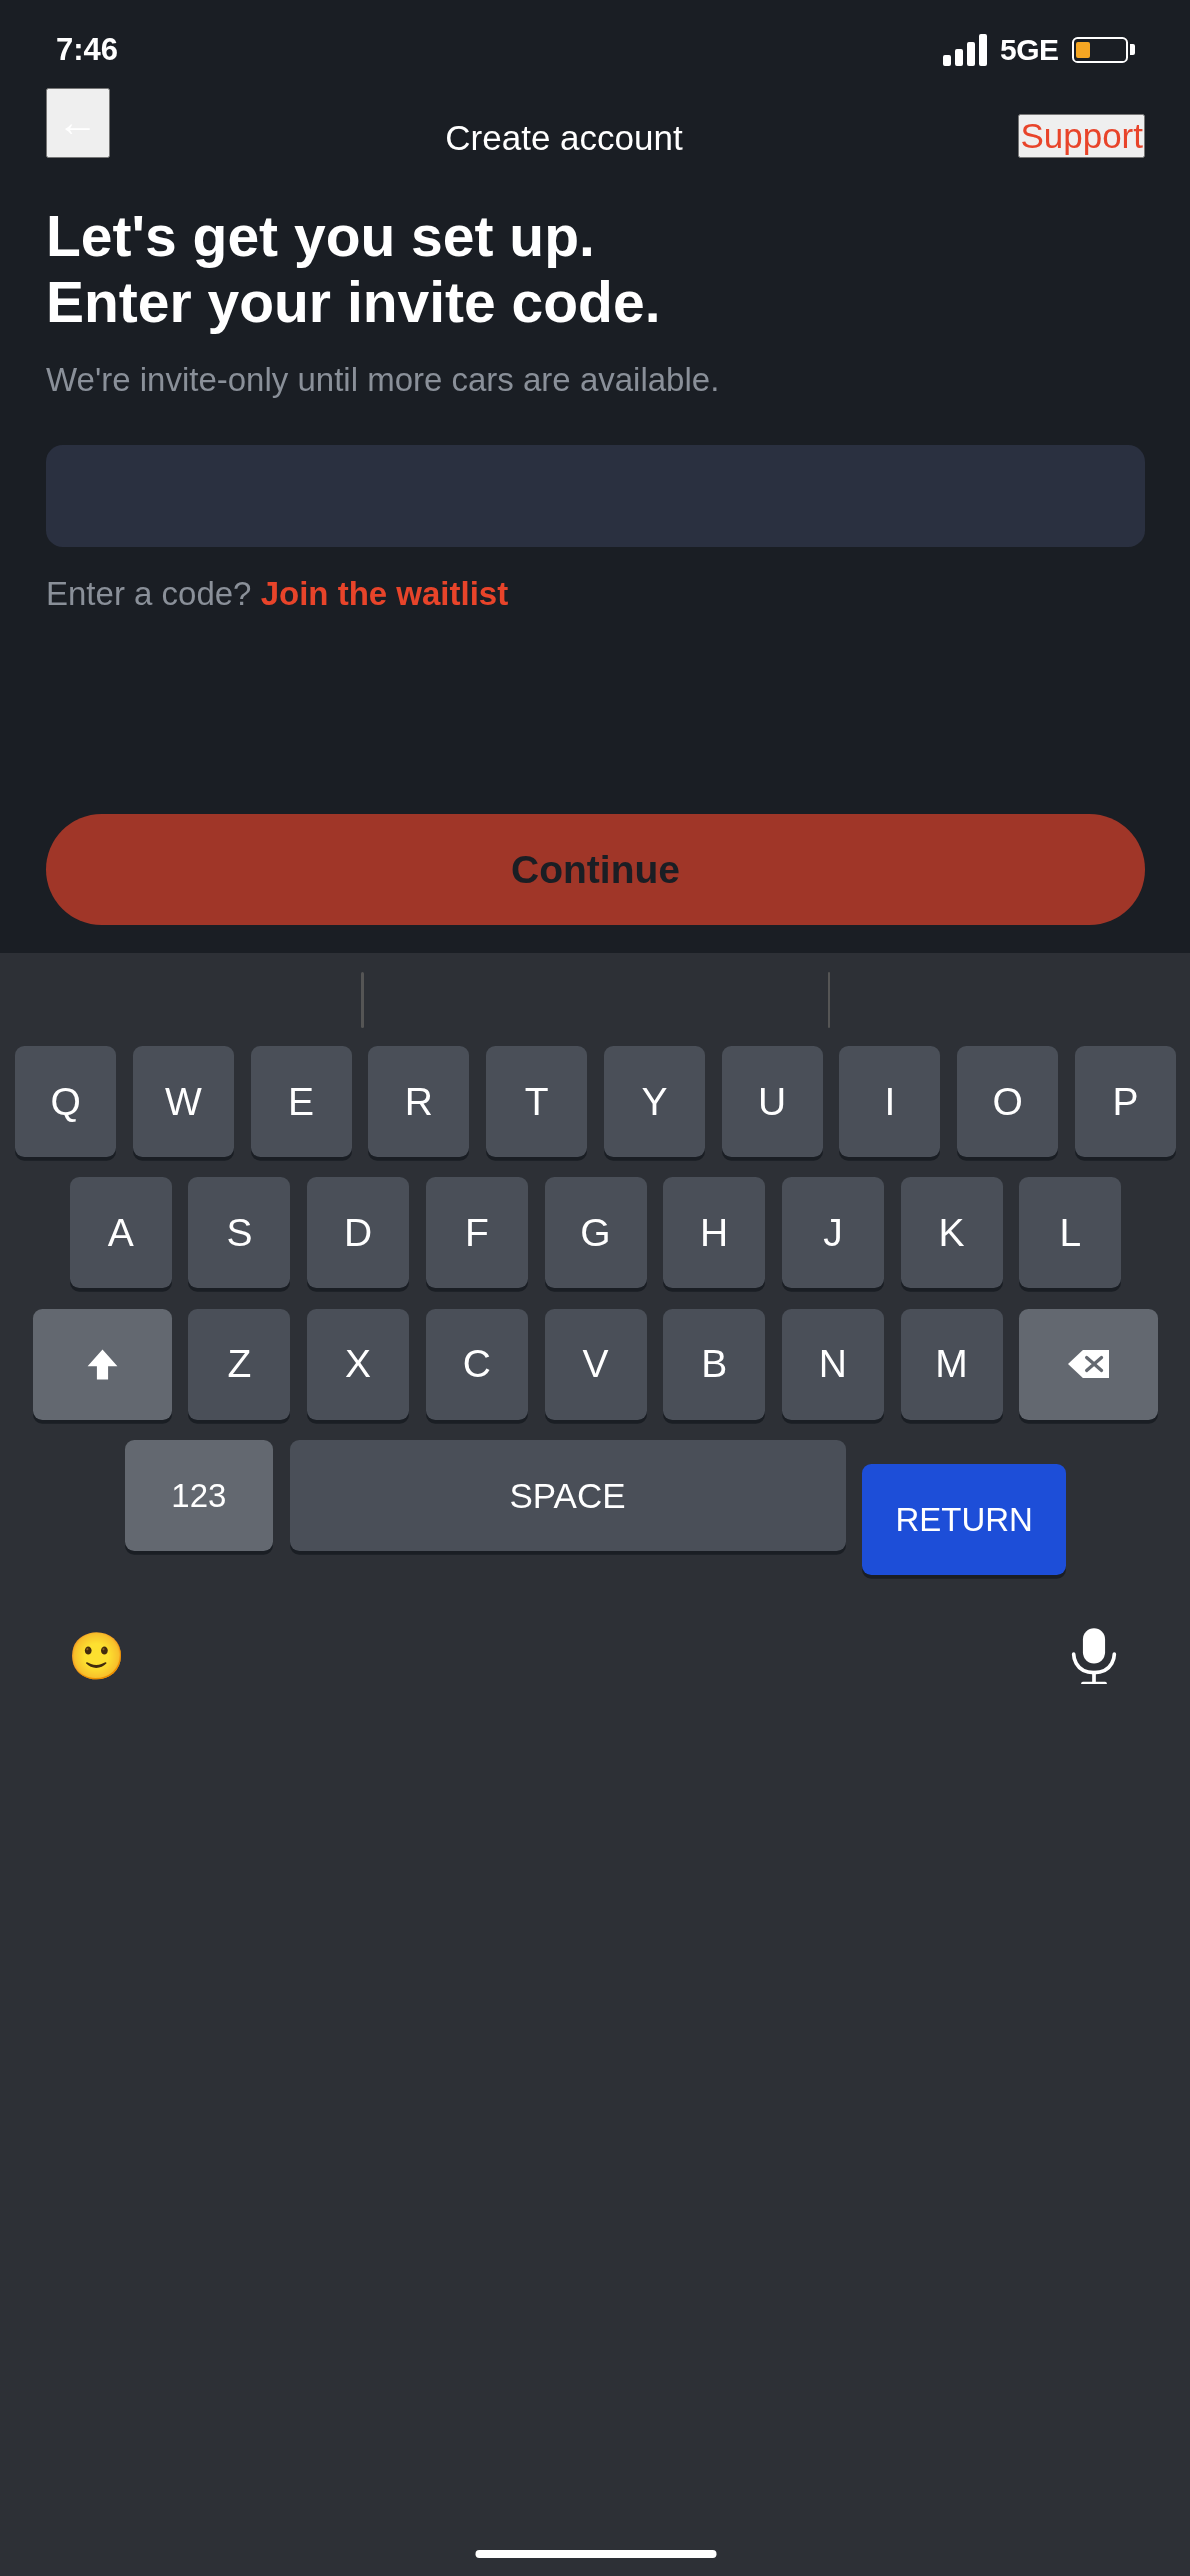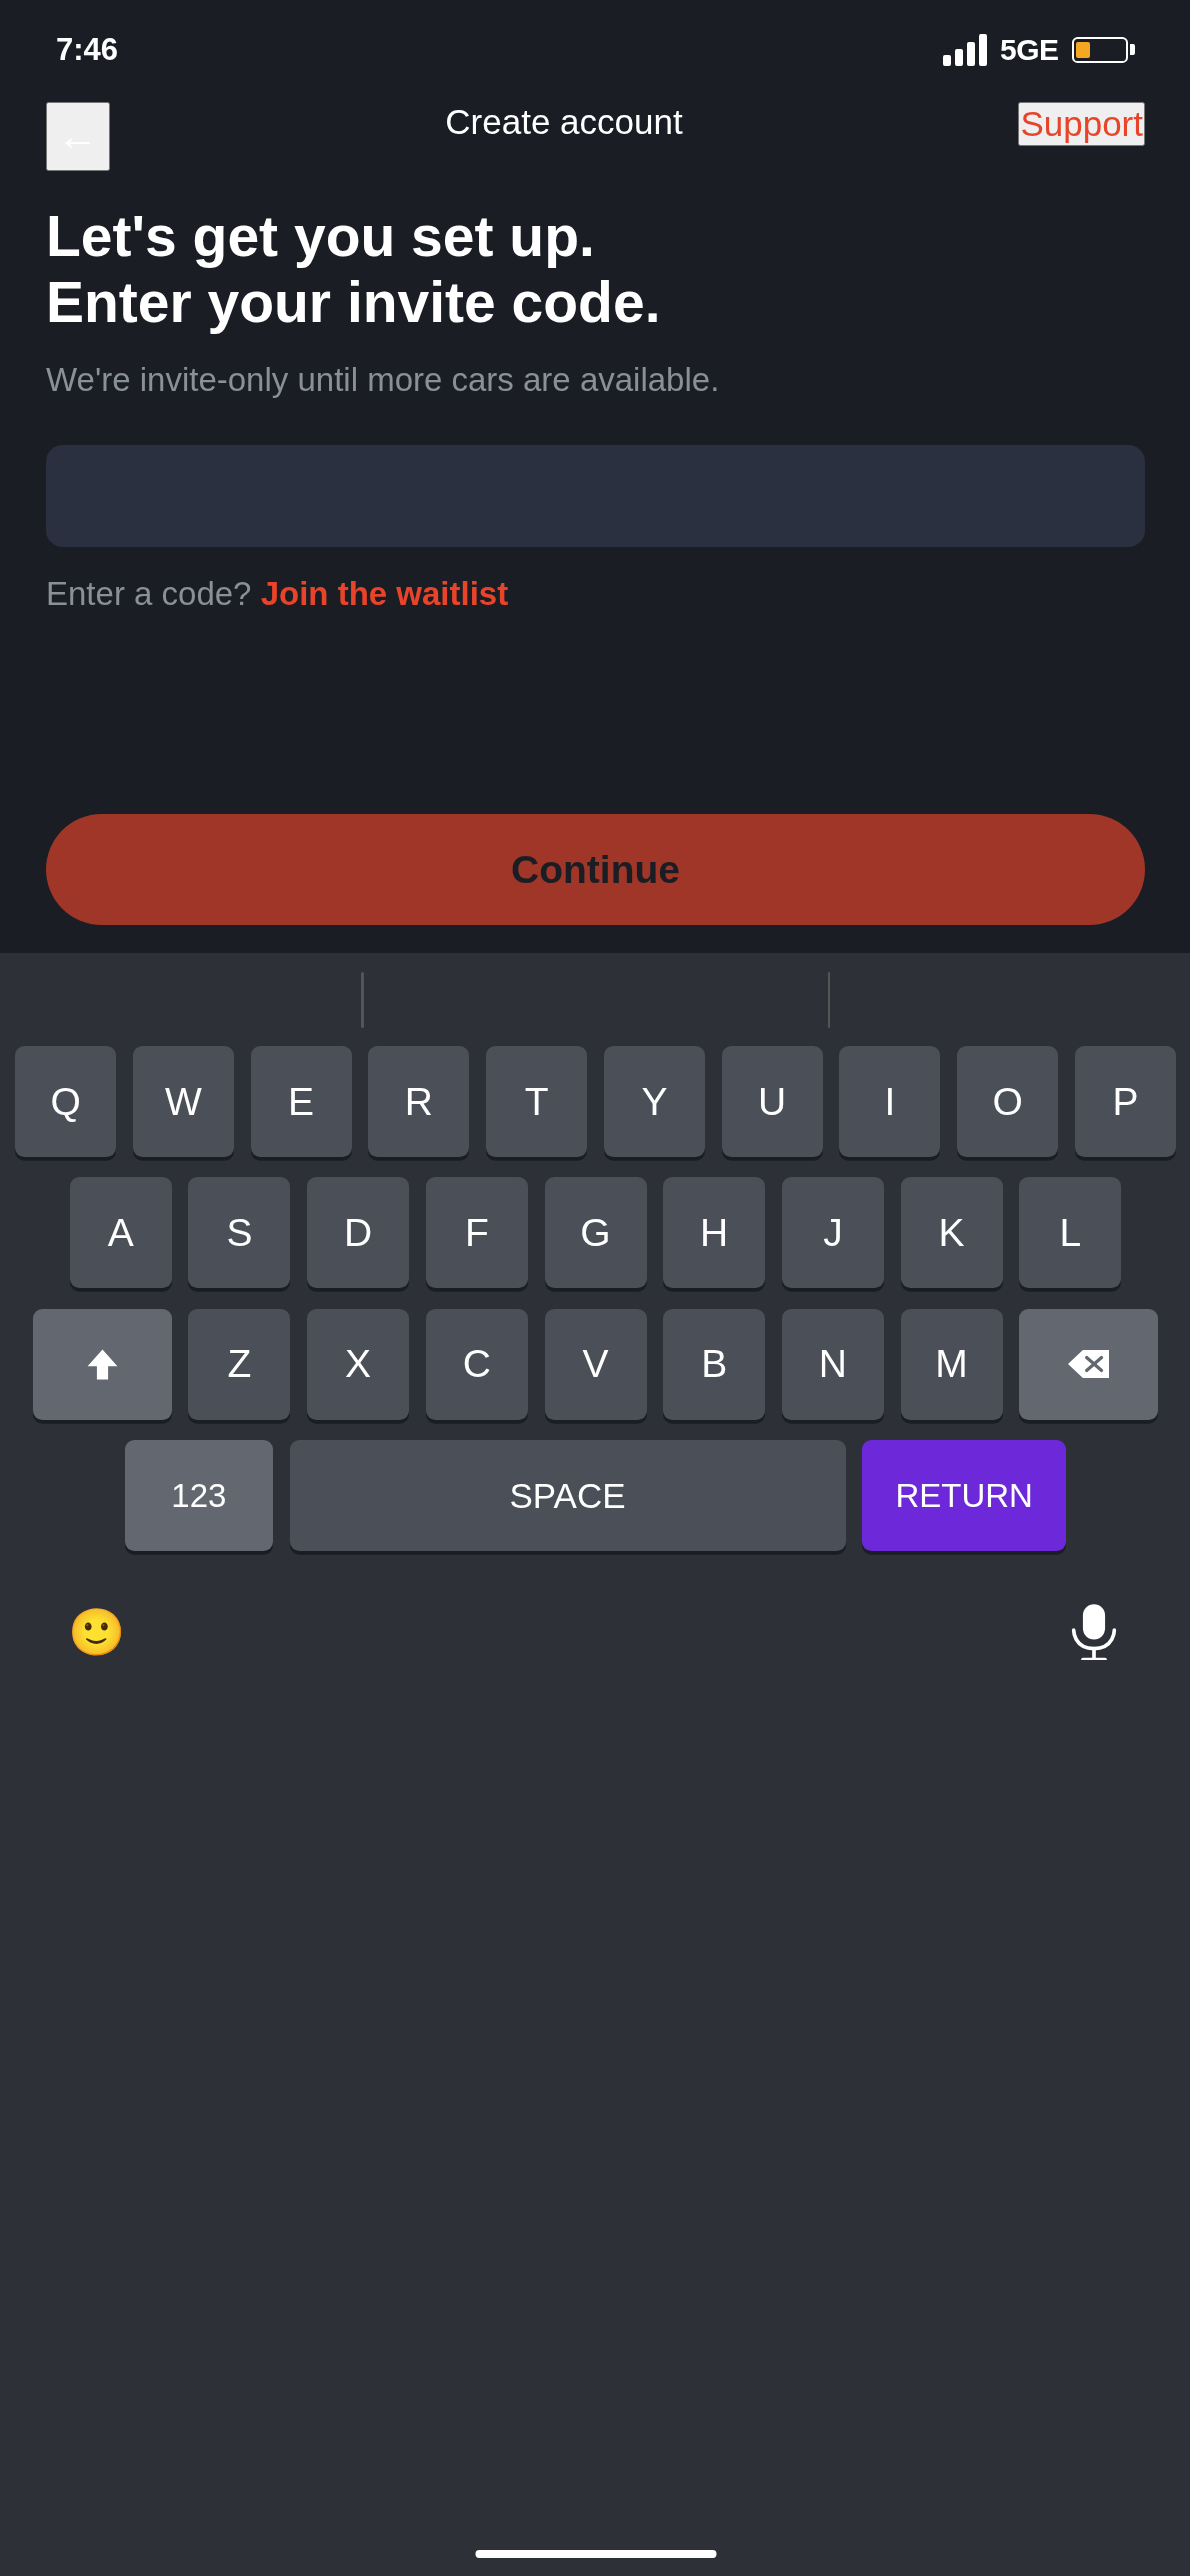--- a/index.html
+++ b/index.html
@@ -77,21 +77,21 @@
       width: 4.6px;
       height: 11px;
       background: #fff;
       border-radius: 0 1.9px 1.9px 0;
     }
 
     
     .nav-bar {
       display: flex;
       justify-content: space-between;
-      align-items: flex-start;
+      align-items: flex-end;
       padding: 18.5px 46px;
       height: 93px;
     }
     .back-button {
       color: #fff;
       font-size: 41px;
       cursor: pointer;
       display: flex;
       align-items: center;
       padding: 9.3px;
@@ -246,21 +246,22 @@
       background: #636870;
       flex: 1.5;
       max-width: 139px;
       font-size: 33px;
     }
 
     .key-return {
       flex: 2;
       max-width: 204px;
       font-size: 33px;
-      background: #6d28d9;
+      background: #1d4ed8;
+      margin-top: 24px;
     }
 
     .key-numbers {
       flex: 1.5;
       max-width: 148px;
       font-size: 33px;
       background: #636870;
     }
 
     

